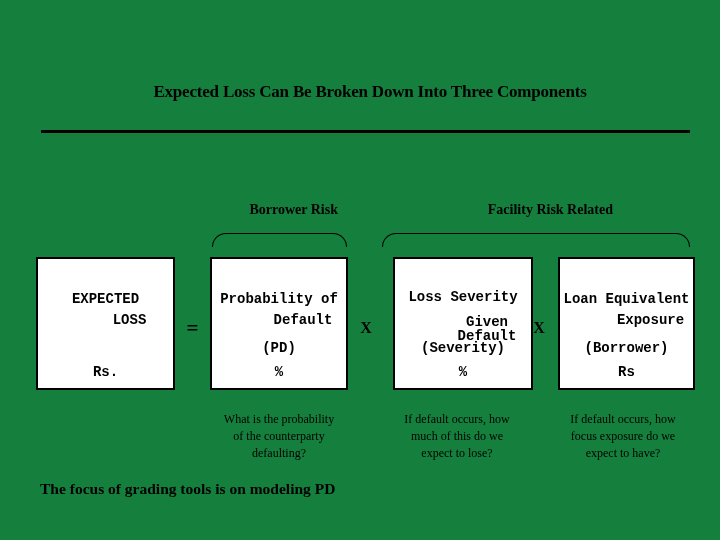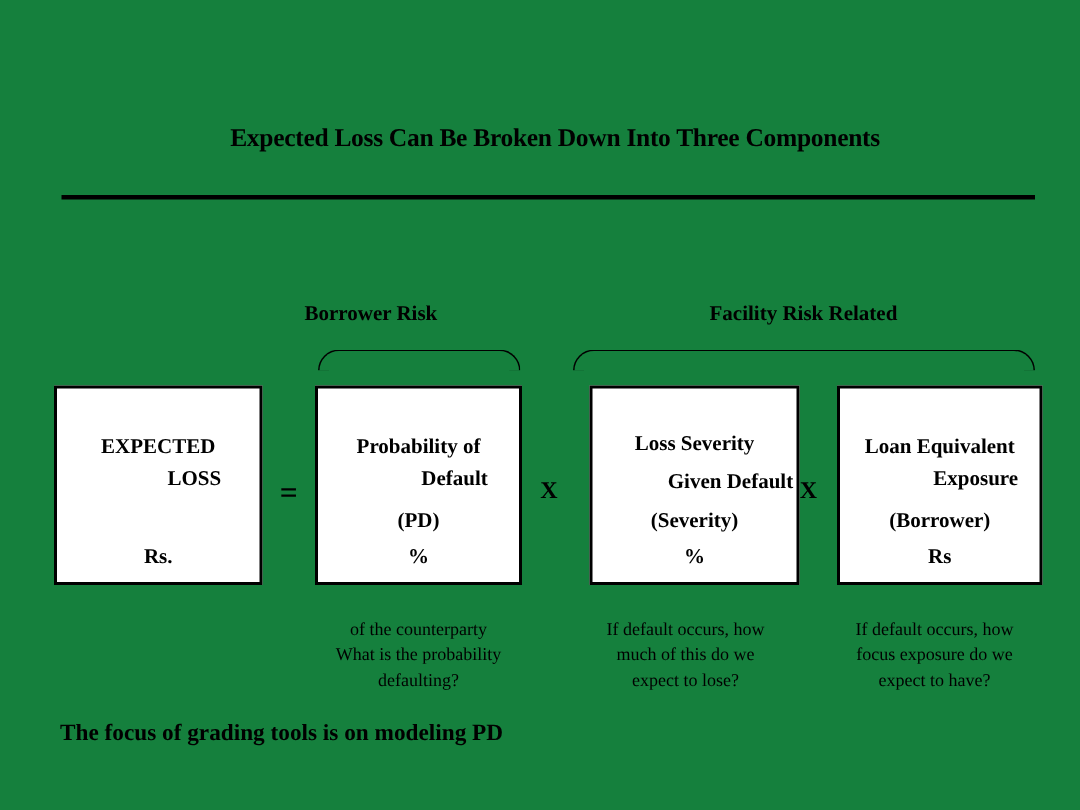--- a/index.html
+++ b/index.html
@@ -33,21 +33,21 @@
     top: 130px;
     width: 649px;
     height: 3px;
     background: #000000;
   }
   .group-label {
     position: absolute;
     top: 202px;
     font-size: 14px;
     font-weight: bold;
-    text-align: left;
+    text-align: right;
     line-height: 16px;
   }
   .group-label.borrower { left: 203px; width: 135px; }
   .group-label.facility { left: 473px; width: 140px; }
   .brace {
     position: absolute;
     top: 233px;
     height: 14px;
     border: solid #000000;
     border-width: 1.4px 1.4px 0 1.4px;
@@ -69,20 +69,21 @@
   .box1 { left: 36px;  width: 139px; }
   .box2 { left: 210px; width: 138px; }
   .box3 { left: 393px; width: 140px; }
   .box4 { left: 558px; width: 137px; }
   .bl {
     position: absolute;
     left: 0;
     right: 0;
     text-align: center;
     line-height: 14px;
+    font-family: Liberation Mono, monospace;
   }
   .bl.l1     { top: 33px; }
   .bl.l2     { top: 54px; padding-left: 48px; }
   .bl.abbrev { top: 82px; }
   .bl.unit   { top: 106px; }
   .box3 .bl.l1 { top: 31px; }
   .box3 .bl.l2 { top: 56px; }
   .op {
     position: absolute;
     text-align: center;
@@ -163,22 +164,22 @@
   <div class="op times times2">X</div>
 
   <div class="box box4">
     <div class="bl l1">Loan Equivalent</div>
     <div class="bl l2">Exposure</div>
     <div class="bl abbrev">(Borrower)</div>
     <div class="bl unit">Rs</div>
   </div>
 
   <div class="annotation a1">
+    <span class="al">What is the probability</span>
     <span class="al">of the counterparty</span>
-    <span class="al">What is the probability</span>
     <span class="al">defaulting?</span>
   </div>
 
   <div class="annotation a2">
     <span class="al">If default occurs, how</span>
     <span class="al">much of this do we</span>
     <span class="al">expect to lose?</span>
   </div>
 
   <div class="annotation a3">

